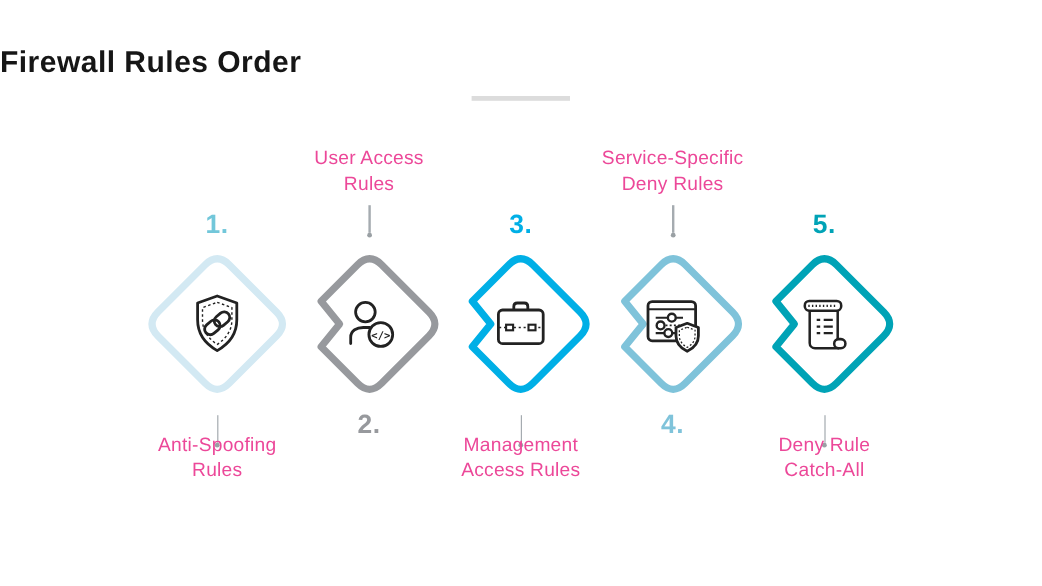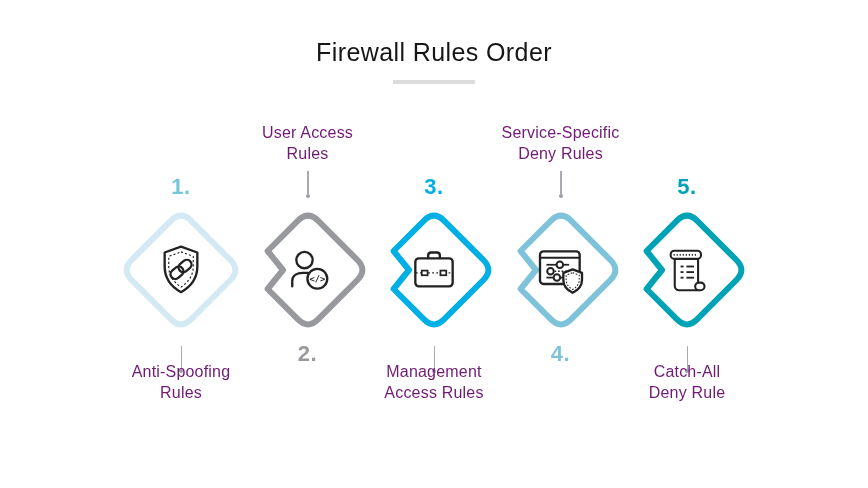--- a/index.html
+++ b/index.html
@@ -8,23 +8,23 @@
     position: relative;
     width: 868px;
     height: 488px;
     background: #ffffff;
     overflow: hidden;
   }
   .title {
     position: absolute;
     top: 38px; left: 0;
     width: 100%;
-    text-align: center;
+    text-align: left;
     font-size: 25px;
-    font-weight: 400;
+    font-weight: 700;
     letter-spacing: .4px;
     color: #161616;
   }
   .title-underline {
     position: absolute;
     top: 80px; left: 393px;
     width: 82px; height: 4px;
     background: #dcdcdc;
   }
   .diamond-wrap {
@@ -49,21 +49,21 @@
   }
   .num-above { top: 174px; }
   .num-below { top: 341px; }
   .step-label {
     position: absolute;
     width: 190px;
     text-align: center;
     font-size: 16px;
     line-height: 21px;
     letter-spacing: .2px;
-    color: #701a75;
+    color: #ec4899;
   }
   .label-above { top: 122px; }
   .label-below { top: 361px; }
   .connector {
     position: absolute;
     width: 5px; height: 27px;
   }
   .conn-above { top: 171px; }
   .conn-below { top: 346px; }
   .connector .line {
@@ -198,17 +198,17 @@
       <line x1="23.5" y1="25.8" x2="30" y2="25.8" stroke="currentColor" stroke-width="1.6"></line>
       <line x1="18.5" y1="30.6" x2="21" y2="30.6" stroke="currentColor" stroke-width="1.6"></line>
       <line x1="23.5" y1="30.6" x2="30" y2="30.6" stroke="currentColor" stroke-width="1.6"></line>
     </svg>
   </div>
   <div class="connector conn-below" style="left:684.5px">
       <div class="line"></div>
       <div class="dot"></div>
     </div>
   <div class="step-label label-below" style="left:592px">
+    <div>Deny Rule</div>
     <div>Catch-All</div>
-    <div>Deny Rule</div>
   </div>
 
 </div>
 
 </body></html>

